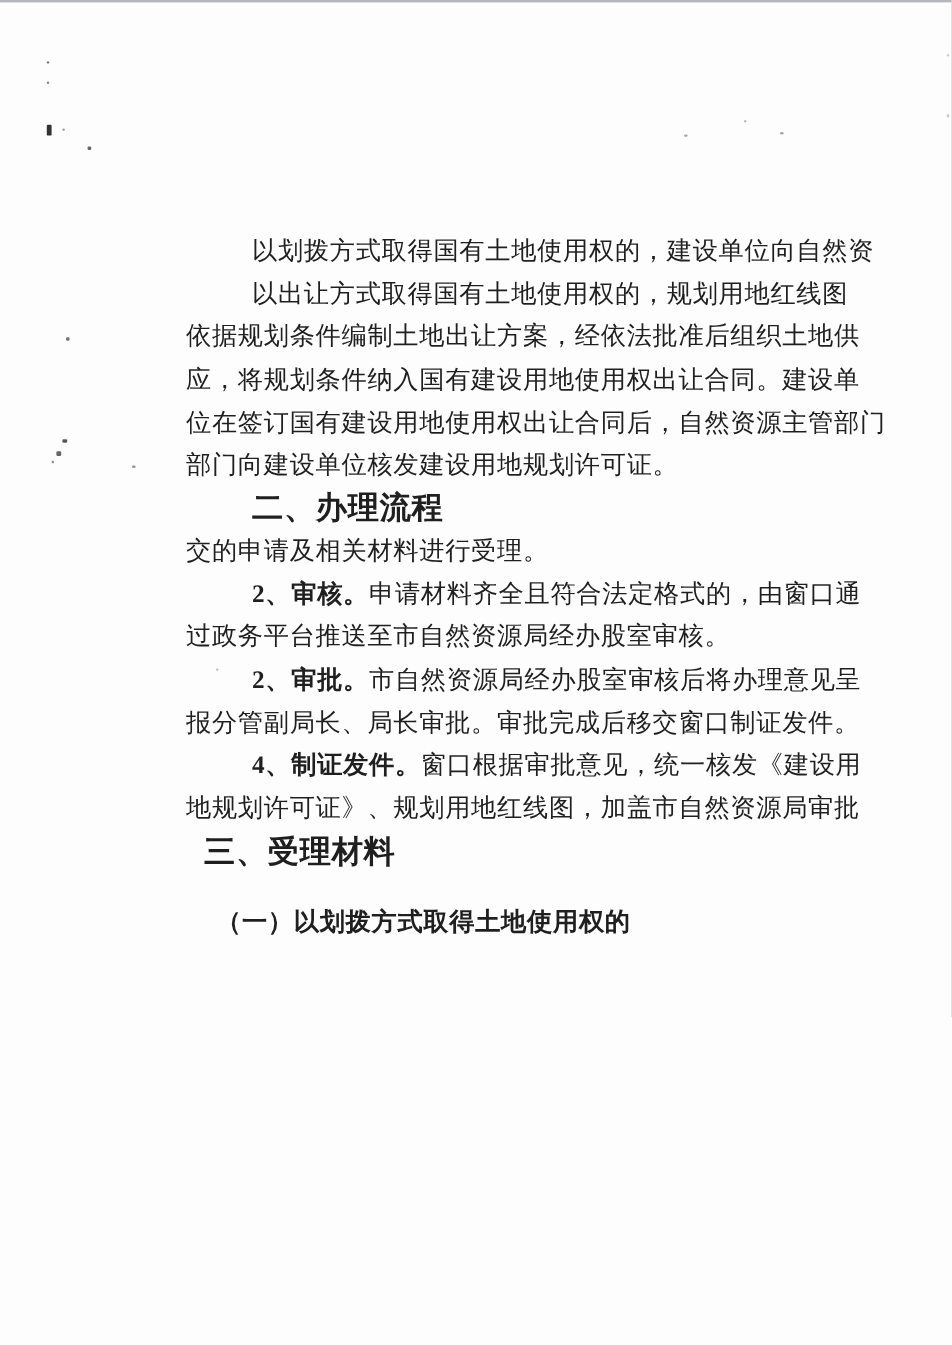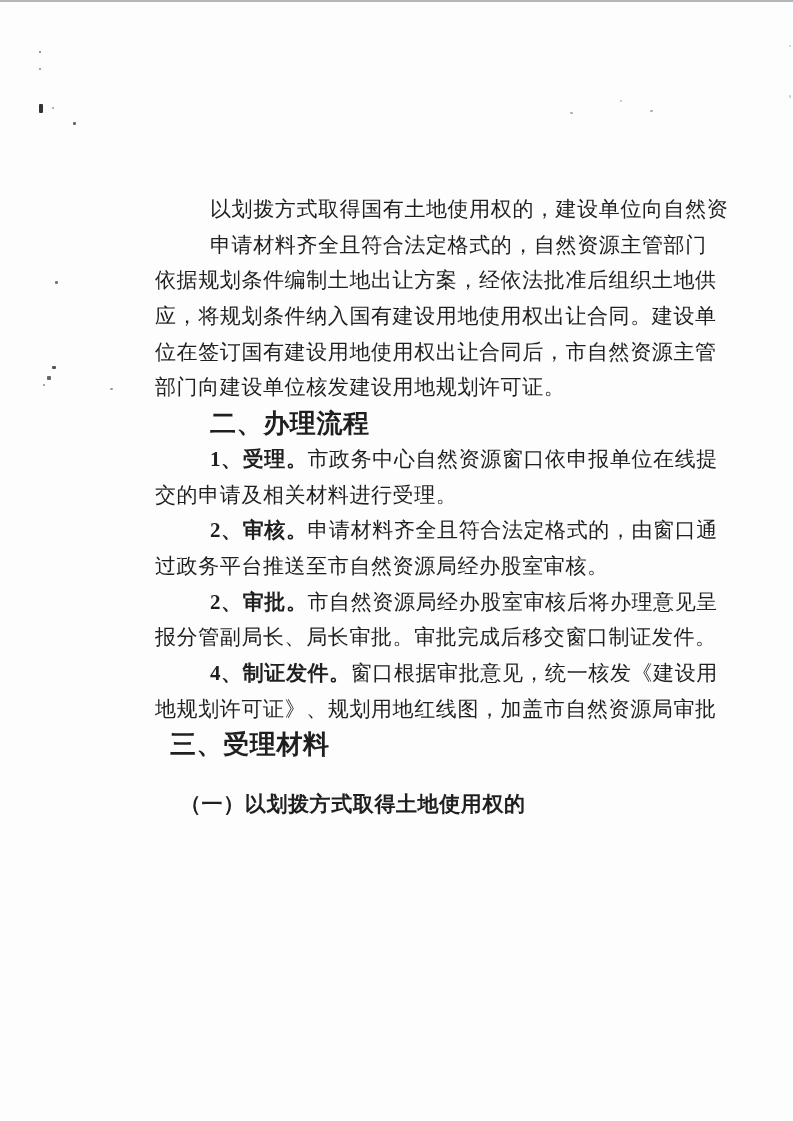--- a/index.html
+++ b/index.html
@@ -44,27 +44,26 @@
   }
   .speck{position:absolute;border-radius:1px;}
 </style>
 </head>
 <body>
 
 <div class="page">
   <div class="top-edge"></div>
   <div class="textblock" id="textblock">
       <div class="line" style="padding-left: 55px;"><span class="seg">以划拨方式取得国有土地使用权的，建设单位向自然资</span></div>
-      <div class="line" style="padding-left: 55px;"><span class="seg">申请材料齐全且符合法定格式的，自然资源主管部门</span></div>
+      <div class="line" style="padding-left: 55px;"><span class="seg">以出让方式取得国有土地使用权的，规划用地红线图</span></div>
       <div class="line"><span class="seg">依据规划条件编制土地出让方案，经依法批准后组织土地供</span></div>
       <div class="line"><span class="seg">应，将规划条件纳入国有建设用地使用权出让合同。建设单</span></div>
-      <div class="line"><span class="seg">位在签订国有建设用地使用权出让合同后，市自然资源主管</span></div>
+      <div class="line"><span class="seg">位在签订国有建设用地使用权出让合同后，自然资源主管部门</span></div>
       <div class="line"><span class="seg">部门向建设单位核发建设用地规划许可证。</span></div>
       <div class="line heading" style="padding-left: 55px;"><span class="seg bold">二、办理流程</span></div>
-      <div class="line" style="padding-left: 55px;"><span class="seg bold">1、受理。</span><span class="seg">市政务中心自然资源窗口依申报单位在线提</span></div>
       <div class="line"><span class="seg">交的申请及相关材料进行受理。</span></div>
       <div class="line" style="padding-left: 55px;"><span class="seg bold">2、审核。</span><span class="seg">申请材料齐全且符合法定格式的，由窗口通</span></div>
       <div class="line"><span class="seg">过政务平台推送至市自然资源局经办股室审核。</span></div>
       <div class="line" style="padding-left: 55px;"><span class="seg bold">2、审批。</span><span class="seg">市自然资源局经办股室审核后将办理意见呈</span></div>
       <div class="line"><span class="seg">报分管副局长、局长审批。审批完成后移交窗口制证发件。</span></div>
       <div class="line" style="padding-left: 55px;"><span class="seg bold">4、制证发件。</span><span class="seg">窗口根据审批意见，统一核发《建设用</span></div>
       <div class="line"><span class="seg">地规划许可证》、规划用地红线图，加盖市自然资源局审批</span></div>
       <div class="line heading" style="padding-left: 15px;"><span class="seg bold">三、受理材料</span></div>
       <div class="line kai" style="padding-left: 25px; margin-top: 24px;"><span class="seg bold">（一）以划拨方式取得土地使用权的</span></div>
     </div>

